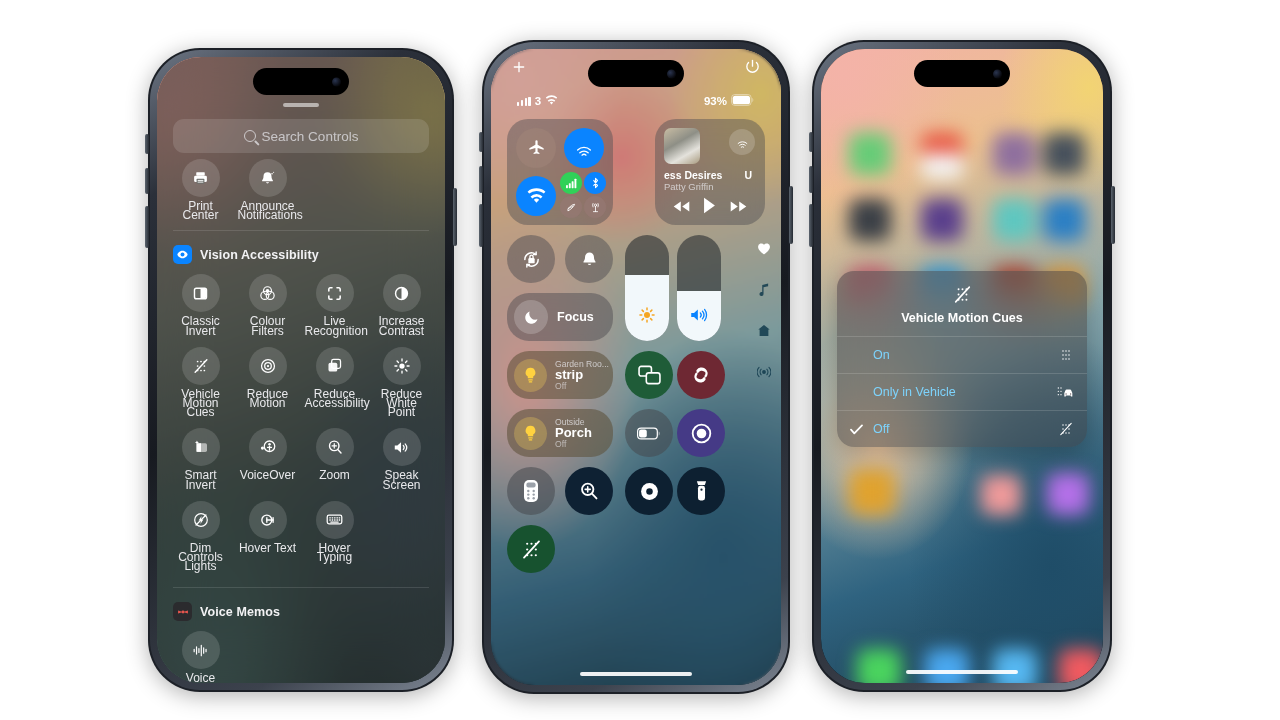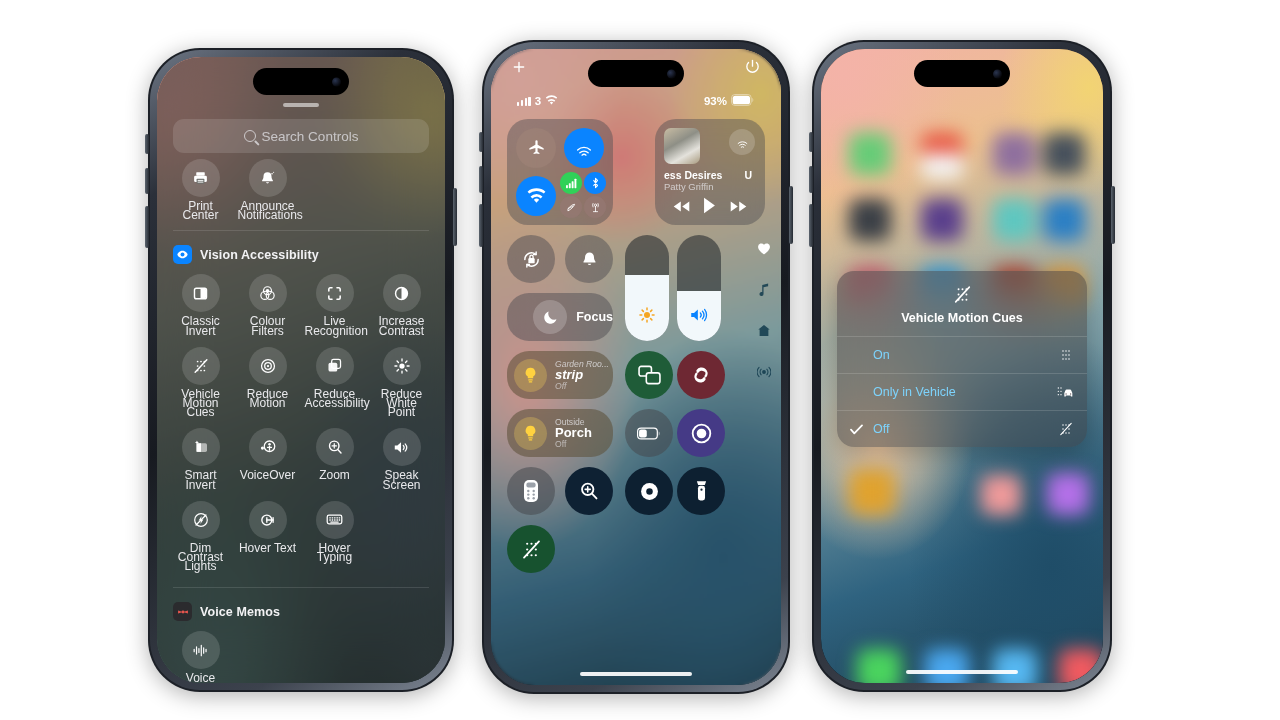--- a/index.html
+++ b/index.html
@@ -126,21 +126,21 @@
   .media .nx { font-size:10.5px; font-weight:700; color:#fff; padding-right:4px; }
   .media .sub { font-size:9.5px; color:rgba(235,235,240,.72); white-space:nowrap; }
   .media .ctrls { display:flex; align-items:center; justify-content:space-around;
       margin-top:5px; padding:0 3px; }
   .rnd { width:48px; height:48px; border-radius:50%; background:rgba(70,72,78,.45);
          backdrop-filter:blur(12px); display:flex; align-items:center; justify-content:center; }
   .rot { position:absolute; left:0;  top:116px; }
   .sil { position:absolute; left:58px; top:116px; }
   .focus { position:absolute; left:0; top:174px; width:106px; height:48px;
            border-radius:22px; background:rgba(70,72,78,.45); backdrop-filter:blur(12px);
-           display:flex; align-items:center; gap:9px; padding-left:7px;justify-content:flex-end; }
+           display:flex; align-items:center; gap:9px; padding-left:7px; }
   .focus .ic { width:34px; height:34px; border-radius:50%; background:rgba(255,255,255,.2);
                display:flex; align-items:center; justify-content:center; }
   .focus .tx { font-size:12.5px; font-weight:600; color:#fff; }
 
   .slider { position:absolute; width:44px; height:106px; border-radius:22px;
             background:rgba(30,34,40,.55); overflow:hidden; }
   .slider .fill { position:absolute; left:0; right:0; bottom:0; background:#f2f8fb; }
   .slider .gl { position:absolute; left:50%; transform:translateX(-50%); bottom:13px; }
   .sl-bright { left:118px; top:116px; }
   .sl-vol    { left:170px; top:116px; }
@@ -151,21 +151,21 @@
   .page-dots .pd.on { opacity:1; }
 
   .home-tile { position:absolute; width:106px; height:48px; border-radius:22px;
                background:rgba(90,78,55,.55); backdrop-filter:blur(12px);
                display:flex; align-items:center; gap:8px; padding-left:7px; }
   .home-tile .bulb { width:33px; height:33px; border-radius:50%;
                background:rgba(255,214,90,.28); display:flex; align-items:center; justify-content:center; }
   .home-tile .t1 { font-size:8.6px; color:rgba(235,235,240,.72); line-height:10px; }
   .home-tile .t2 { font-size:13px; font-weight:700; color:#fff; line-height:12.5px; }
   .home-tile .t3 { font-size:8.6px; color:rgba(235,235,240,.6); line-height:10px; }
-  .ht1 { left:0; top:232px;font-style:italic; }
+  .ht1 { left:0; top:232px; }
   .ht2 { left:0; top:290px; }
 
   .rbtn { position:absolute; width:48px; height:48px; border-radius:50%;
           display:flex; align-items:center; justify-content:center; }
   .screenmirror { left:118px; top:232px; background:#1f5c38; }
   .shazam      { left:170px; top:232px; background:#6e2833; }
   .lowpower    { left:118px; top:290px; background:rgba(70,72,78,.55); }
   .record      { left:170px; top:290px; background:#453a86; }
   .remote      { left:0;    top:348px; background:rgba(70,72,78,.55); }
   .magnifier   { left:58px;  top:348px; background:#0e2133; }
@@ -405,21 +405,21 @@
           </div>
 
           <div class="gi">
             <div class="circ">
               <svg width="18" height="18" viewBox="0 0 24 24">
                 <circle cx="12" cy="12" r="8.4" fill="none" stroke="#fff" stroke-width="1.6"></circle>
                 <path d="M12.8 6.8l-4 6h3.2l-.8 4.4 4-6h-3.2z" fill="#fff"></path>
                 <path d="M5.4 18.6L18.6 5.4" stroke="#fff" stroke-width="1.7" stroke-linecap="round"></path>
               </svg>
             </div>
-            <div class="lbl">Dim Contrast Lights</div>
+            <div class="lbl">Dim Controls Lights</div>
           </div>
           <div class="gi">
             <div class="circ">
               <svg width="18" height="18" viewBox="0 0 24 24">
                 <circle cx="10.4" cy="12" r="6.6" fill="none" stroke="#fff" stroke-width="1.8"></circle>
                 <path d="M10.4 8.2v7.6" stroke="#fff" stroke-width="1.8"></path>
                 <path d="M10.4 12h8.4" stroke="#fff" stroke-width="1.8" stroke-linecap="round"></path>
                 <path d="M18.8 9v6" stroke="#fff" stroke-width="1.8" stroke-linecap="round"></path>
               </svg>
             </div>

